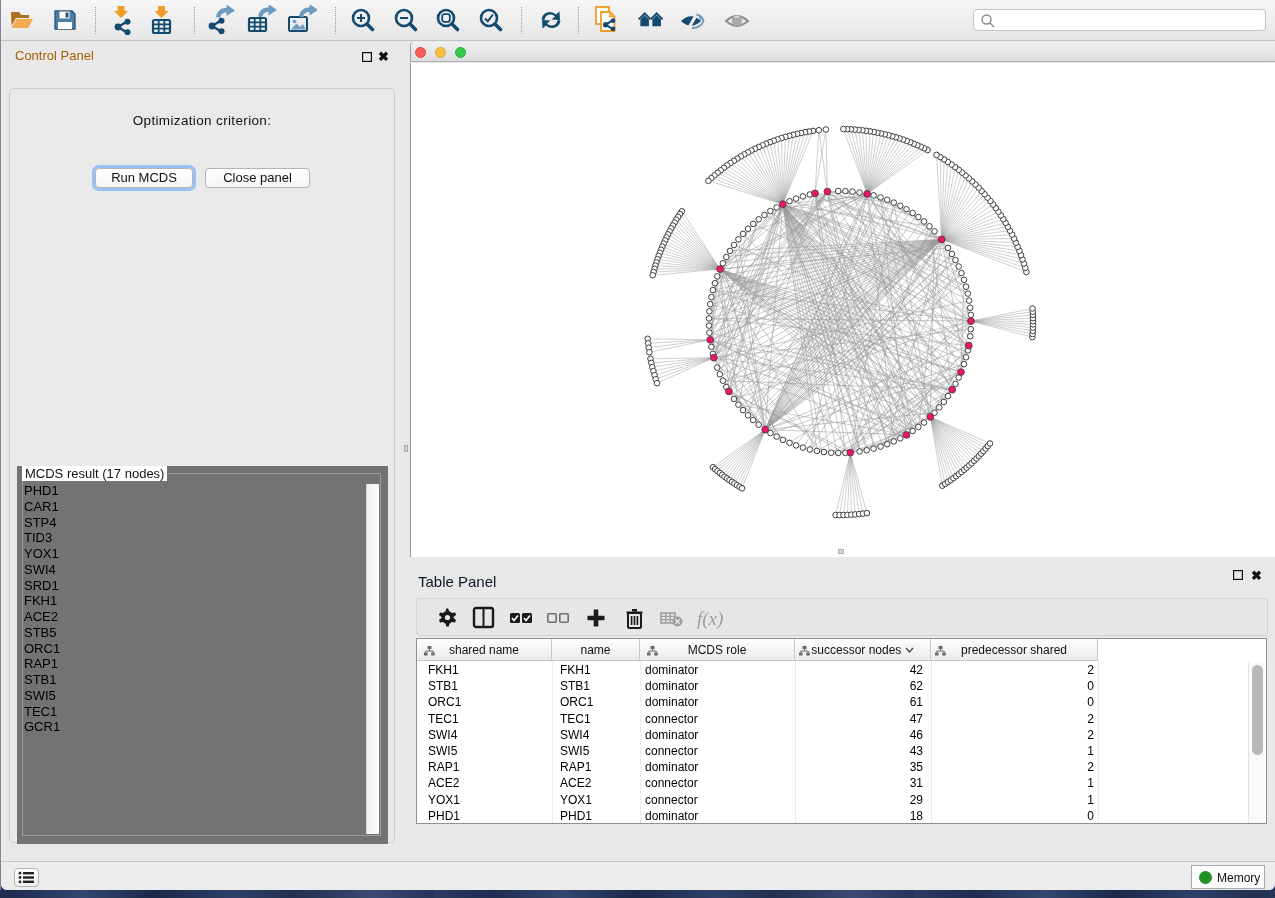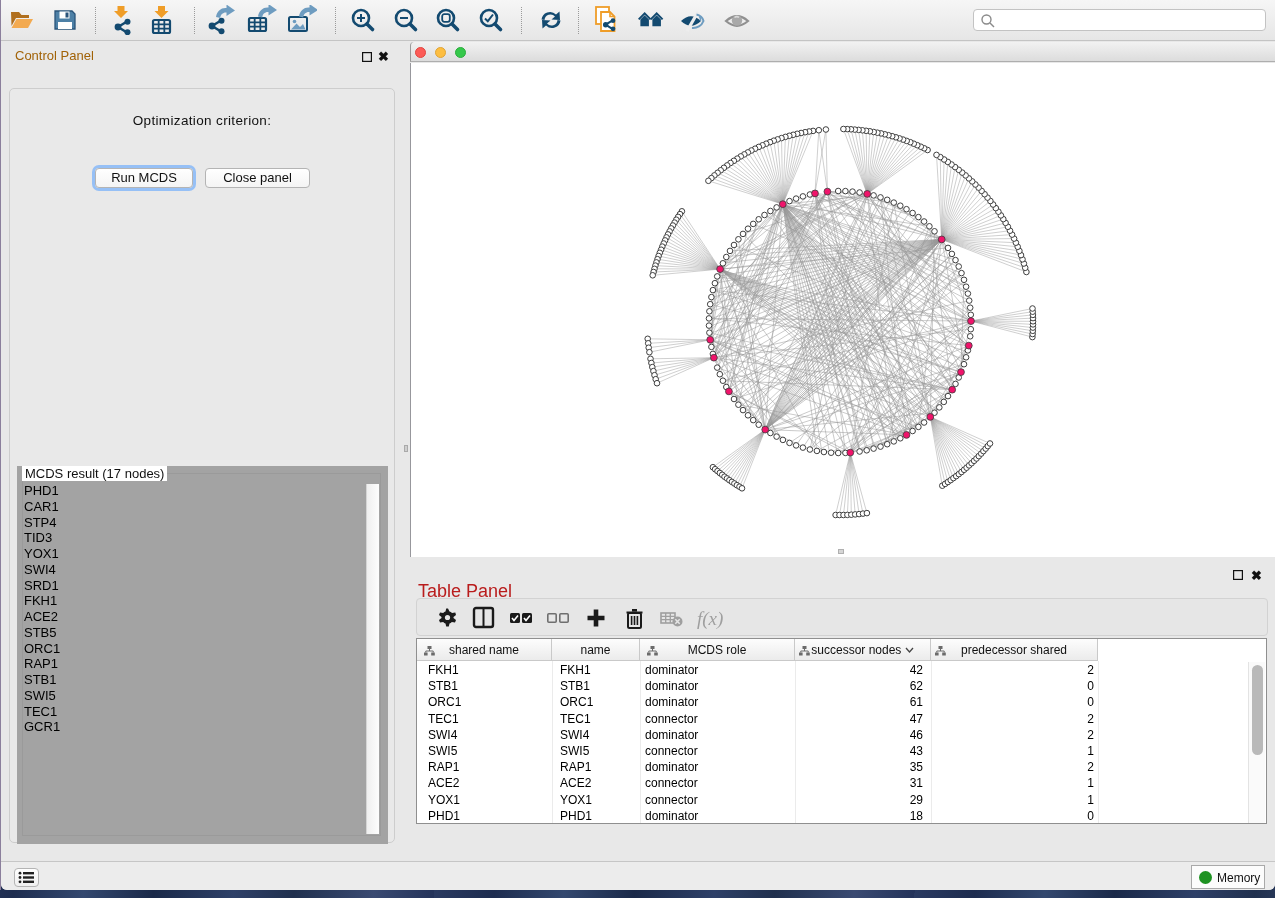--- a/index.html
+++ b/index.html
@@ -33,39 +33,39 @@
 #optlabel { position:absolute; left:0; top:24px; width:100%; text-align:center; font-size:13.5px; letter-spacing:0.35px; color:#111; }
 #optsel { position:absolute; left:37px; top:48px; width:312px; height:20px; background:#fff;
   border:1px solid #b4b4b4; border-radius:4px; font-size:13px; color:#111; line-height:18px; text-align:center; padding-right:14px; }
 #optsel .cap { position:absolute; right:-1px; top:-1px; width:19px; height:20px; border-radius:0 4px 4px 0;
   background:linear-gradient(#6aaefc,#2173f5); }
 .btn { position:absolute; height:20px; background:linear-gradient(#ffffff,#f4f4f4); border:1px solid #b4b4b4;
   border-radius:4px; font-size:13px; color:#111; text-align:center; line-height:18px; }
 #runbtn { left:85px; top:79px; width:98px; box-shadow:0 0 0 3px rgba(121,177,249,.75); }
 #closebtn { left:195px; top:79px; width:105px; }
 
-#resultbox { position:absolute; left:7px; top:377px; width:371px; height:378px; background:#a3a3a3; }
+#resultbox { position:absolute; left:7px; top:377px; width:371px; height:378px; background:#737373; }
 #fieldset { position:absolute; left:5px; top:7px; width:359px; height:363px; border:1px solid #9a9a9a; }
 #legend { position:absolute; left:5px; top:0px; background:#fff; padding:0 3px; font-size:13px; color:#111; }
 #mlist { position:absolute; left:1px; top:17px; width:343px; }
 #mlist div { height:15.75px; font-size:13px; color:#000; padding-left:6px; }
 #lscroll { position:absolute; left:349px; top:18px; width:13px; height:350px;
   background:linear-gradient(90deg,#efefef,#fdfdfd); border-left:1px solid #d5d5d5; }
 
 #vsplit { left:402px; top:42px; width:7px; height:819px; background:#e8e8e8; }
 
 #netframe { left:409px; top:42px; width:865px; height:515px; }
 #nettitle { position:absolute; left:0; top:0; width:865px; height:20px;
   background:linear-gradient(#f2f2f2,#dcdcdc); border-bottom:1px solid #aeaeae; border-left:1px solid #9a9a9a; border-radius:4px 0 0 0; }
 #nettitle span.t { position:absolute; left:380px; top:3px; font-size:13px; font-weight:700; color:#333; width:240px; text-align:left;margin-top:16px; }
 .tl { position:absolute; top:5px; width:11px; height:11px; border-radius:50%; }
 #netcanvas { position:absolute; left:0px; top:21px; width:865px; height:494px; background:#fff; border-left:1px solid #97979c; }
 
 #tpanel { left:409px; top:565px; width:865px; height:296px; background:#e8e8e8; }
-#tp-title { position:absolute; left:8px; top:16px; font-size:18px; color:#b91c1c; }
+#tp-title { position:absolute; left:8px; top:8px; font-size:15px; color:#0f172a; }
 #tp-toolbar { position:absolute; left:6px; top:33px; width:852px; height:38px;
   background:#e6e6e6; border:1px solid #d2d2d2; border-radius:4px;text-decoration:underline; }
 #tbl { position:absolute; left:6px; top:73px; width:851px; height:186px; background:#fff; border:1px solid #8f8f8f; }
 .hcell { position:absolute; top:0; height:22px; background:linear-gradient(#fdfdfd,#ebebeb);
   border-right:1px solid #c9c9c9; border-bottom:1px solid #c9c9c9; font-size:12px; color:#111; }
 .hcell .lbl { position:absolute; top:4px; width:100%; text-align:center; }
 .vline { position:absolute; top:22px; width:0; border-left:1px solid #ebebeb; height:162px; }
 .trow { position:absolute; height:16px; font-size:12px; color:#000; }
 .trow span { position:absolute; top:1px; }
 #tscroll { position:absolute; right:1px; top:23px; width:17px; height:161px; background:#fafafa; border-left:1px solid #e3e3e3; }

